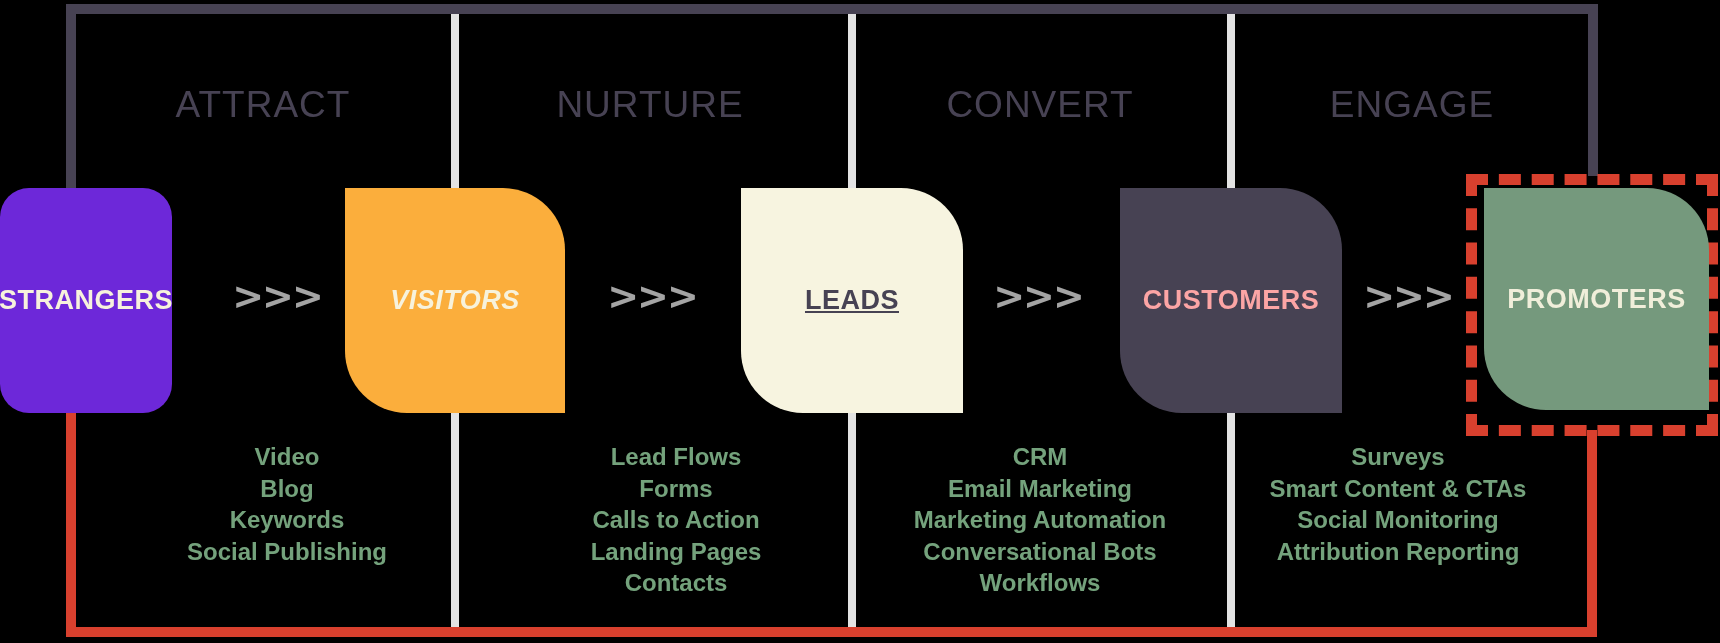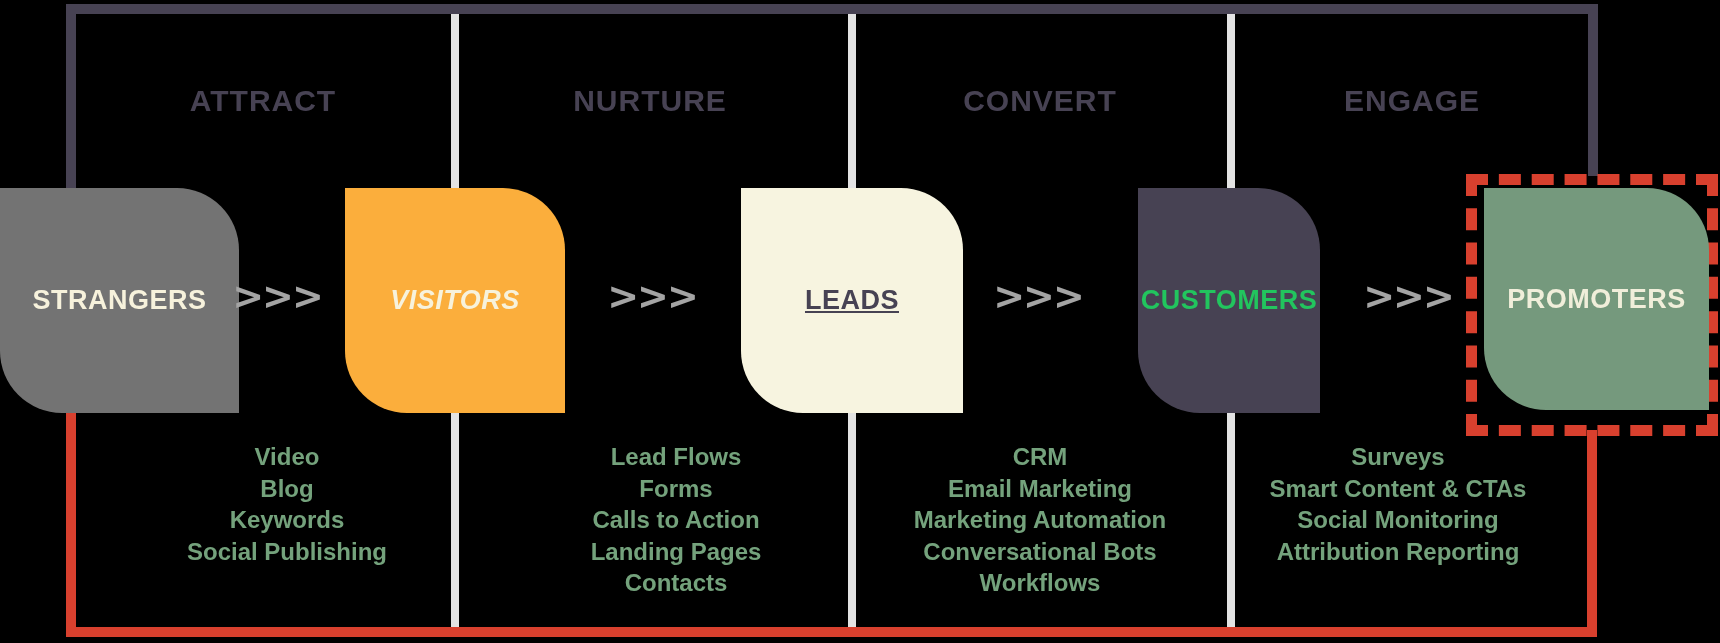--- a/index.html
+++ b/index.html
@@ -11,30 +11,30 @@
   .frame-vert{position:absolute;width:10px;background:#474253;z-index:1;}
   .frame-left{left:66px;top:14px;height:176px;}
   .frame-right{left:1588px;top:14px;height:162px;}
 
   
   .divider{position:absolute;top:14px;width:8px;height:618px;background:#e3e3e3;z-index:1;}
   .div1{left:451px;} .div2{left:848px;} .div3{left:1227px;}
 
   
   .phase-label{position:absolute;top:84px;transform:translateX(-50%);color:#474253;
-               font-size:30px;font-weight:bold;letter-spacing:1px;white-space:nowrap;z-index:2;}
+               font-size:37px;font-weight:normal;letter-spacing:1px;white-space:nowrap;z-index:2;}
 
   
   .stage{position:absolute;top:188px;height:225px;z-index:2;display:flex;align-items:center;
          justify-content:center;border-radius:0 62px 0 62px;}
   .stage .lbl{font-size:27px;font-weight:bold;letter-spacing:.5px;white-space:nowrap;}
-  .stage-strangers{left:0;width:239px;background:#737373;color:#f7f2dc;}
+  .stage-strangers{left:0;width:172px;background:#6d28d9;color:#f7f2dc;border-radius:29px;}
   .stage-visitors{left:345px;width:220px;background:#fbae3c;color:#f7f2dc;font-style:italic;}
   .stage-leads{left:741px;width:222px;background:#f7f4e0;color:#474253;text-decoration:underline;}
-  .stage-customers{left:1120px;width:182px;background:#474253;color:#22c55e;margin-left:18px;}
+  .stage-customers{left:1120px;width:222px;background:#474253;color:#fca5a5;}
   .stage-promoters{left:1484px;top:188px;width:225px;height:222px;background:#75997d;color:#f0eeda;}
 
   
   .highlight-rect{position:absolute;left:1466px;top:174px;width:252px;height:262px;
                   border:11px dashed #d8402e;box-sizing:border-box;z-index:1;}
 
   
   .arrow{position:absolute;top:296px;transform:translate(-50%,-50%);color:#a4a4a4;
          font-family:"DejaVu Sans",sans-serif;font-size:38px;font-weight:bold;
          letter-spacing:-2px;z-index:2;white-space:nowrap;}

